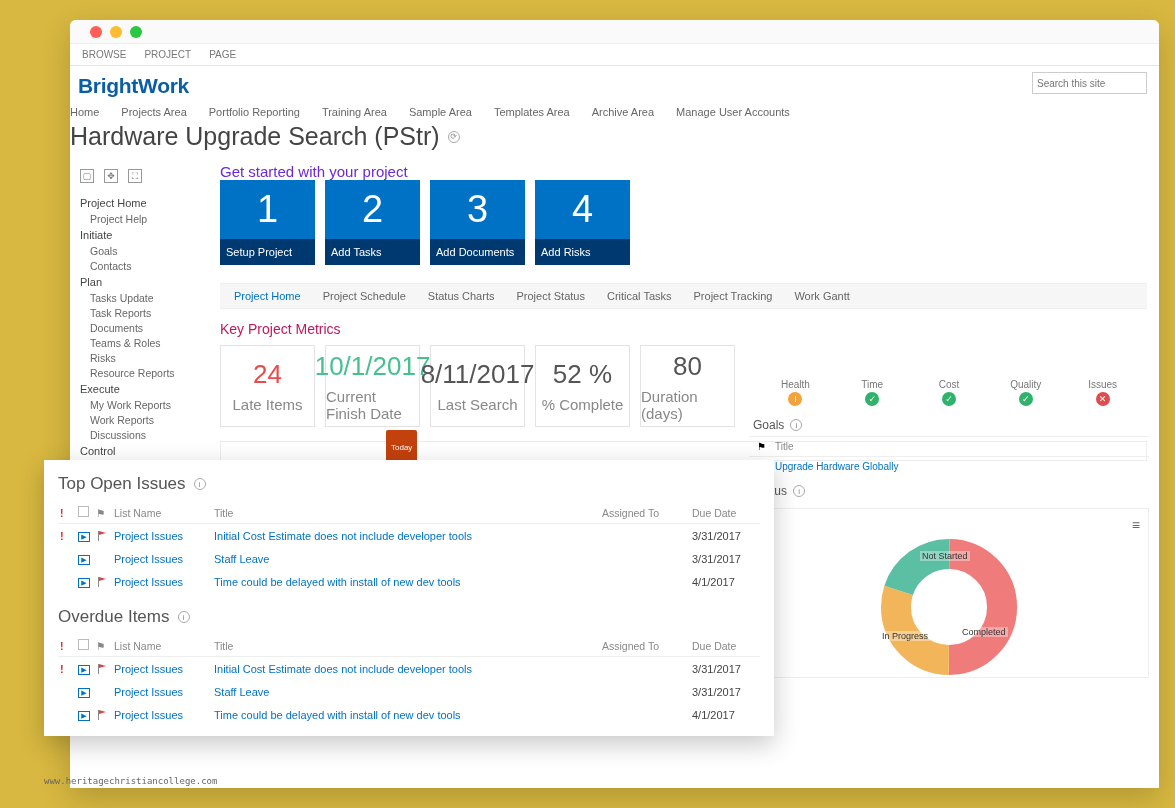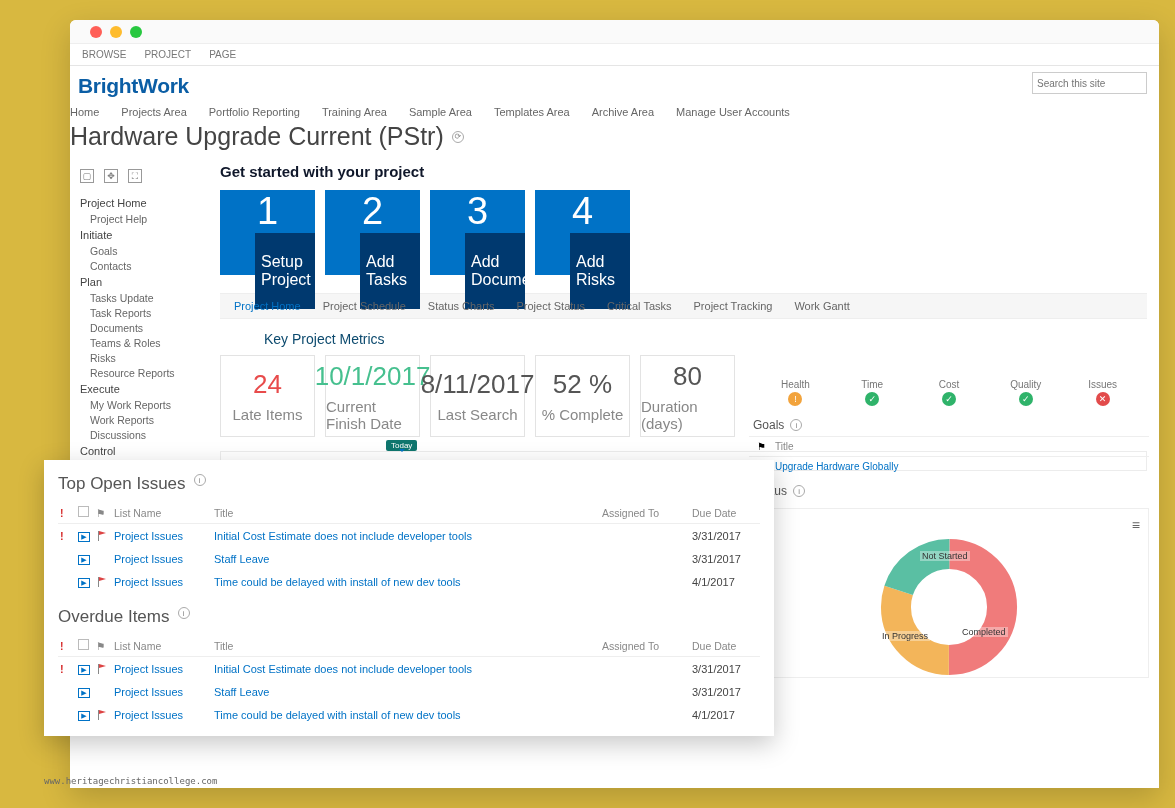--- a/index.html
+++ b/index.html
@@ -16,54 +16,54 @@
 .nav-links { display: flex; gap: 22px; font-size: 11px; color: #666; }
 .page-title { font-size: 25px; font-weight: 300; color: #444; margin-top: 4px; display: flex; align-items: center; gap: 8px; }
 .search-box { position: absolute; right: 12px; top: 52px; width: 115px; height: 22px; border: 1px solid #ccc; font-size: 10px; padding: 2px 4px; color: #888; }
 .body-area { display: flex; }
 .sidebar { width: 120px; padding: 18px 0 0 10px; font-size: 11px; color: #555; }
 .sidebar .tools { display: flex; gap: 10px; margin-bottom: 14px; }
 .tool-ic { width: 14px; height: 14px; border: 1px solid #999; display: inline-flex; align-items: center; justify-content: center; font-size: 9px; color: #777; }
 .sidebar .sec { font-size: 11px; color: #444; margin: 4px 0; }
 .sidebar .sub { font-size: 10.5px; color: #666; margin: 3px 0 3px 10px; }
 .main { flex: 1; padding: 12px 12px 0 30px; position: relative; }
-.gs-head { font-size: 15px; font-weight: 700; color: #0f172a; margin-bottom: 10px; }
+.gs-head { font-size: 15px; font-weight: 400; color: #6d28d9; }
 .tiles { display: flex; gap: 10px; }
 .tile { width: 95px; height: 85px; background: #0072c6; color: #fff; display: flex; flex-direction: column; }
 .tile .num { flex: 1; display: flex; align-items: center; justify-content: center; font-size: 38px; font-weight: 300; }
-.tile .lbl { background: #00396f; font-size: 16px; padding: 20px 6px; margin-left: 35px; }
+.tile .lbl { background: #00396f; font-size: 11px; padding: 7px 6px; }
 .tabs { display: flex; gap: 22px; background: #f6f6f6; border-top: 1px solid #eee; border-bottom: 1px solid #eee; margin: 18px 0 12px; padding: 6px 14px; font-size: 11px; color: #666; }
 .tabs .active { color: #0072c6; }
-.metrics-h { font-size: 14px; font-weight: 300; color: #0c4a6e; margin-bottom: 8px; margin-left: 44px; }
+.metrics-h { font-size: 14px; font-weight: 300; color: #be185d; margin-bottom: 8px; }
 .metric-row { display: flex; gap: 10px; }
 .metric { width: 95px; height: 82px; border: 1px solid #e3e3e3; display: flex; flex-direction: column; align-items: center; justify-content: center; }
 .metric .val { font-size: 26px; font-weight: 300; }
 .metric .cap { font-size: 15px; color: #888; margin-top: 6px; }
 .m-red { color: #e84b4b; } .m-grn { color: #46c08f; } .m-gry { color: #555; }
 .today-bar { margin-top: 14px; border: 1px solid #ececec; height: 20px; position: relative; }
-.today-tag { position: absolute; left: 165px; top: -12px; background: #0f766e; color: #fff; font-size: 8px; padding: 1px 5px; border-radius: 2px; }
+.today-tag { position: absolute; left: 165px; top: -12px; background: #c2410c; color: #fff; font-size: 8px; padding: 13px 5px; border-radius: 2px; }
 .today-tag::after { content: ""; position: absolute; left: 50%; bottom: -4px; margin-left: -3px; border: 3px solid transparent; border-top-color: #0072c6; }
 .status-panel { position: absolute; right: 10px; top: 355px; width: 400px; }
 .kpi-row { display: flex; justify-content: space-between; font-size: 10px; color: #777; padding: 4px 8px; }
 .kpi-row .k { text-align: center; flex: 1; }
 .kpi-ic { width: 14px; height: 14px; border-radius: 50%; display: inline-flex; align-items: center; justify-content: center; font-size: 9px; color: #fff; margin-top: 2px; }
 .ok { background: #2fb36a; } .warn { background: #f2a33c; } .bad { background: #e24b4b; }
 .sp-sec { font-size: 12px; color: #555; padding: 8px 4px 4px; display: flex; align-items: center; gap: 6px; }
 .info-ic { width: 12px; height: 12px; border: 1px solid #aaa; border-radius: 50%; font-size: 8px; display: inline-flex; align-items: center; justify-content: center; color: #888; }
 .goal-row { font-size: 10px; display: flex; padding: 4px 8px; border-top: 1px solid #eee; }
 .goal-row .ico { width: 18px; }
 .goal-row .ttl-h { color: #888; }
 .goal-row .ttl { color: #0072c6; }
 .donut-box { position: relative; height: 170px; border: 1px solid #eee; margin-top: 6px; }
 .ham { position: absolute; right: 8px; top: 8px; font-size: 14px; color: #666; }
 .donut { position: absolute; left: 50%; top: 28px; transform: translateX(-50%); }
 .donut-lbl { position: absolute; font-size: 9px; color: #333; background: rgba(255,255,255,.35); padding: 0 2px; }
 
 .overlay { position: absolute; left: 44px; top: 460px; width: 730px; background: #fff; box-shadow: 0 8px 24px rgba(0,0,0,.22); padding: 10px 14px; }
-.ov-h { font-size: 17px; font-weight: 300; color: #555; margin: 4px 0 8px; display: flex; align-items: flex-start; gap: 8px; }
+.ov-h { font-size: 17px; font-weight: 300; color: #555; margin: 4px 0 8px; display: flex; align-items: center; gap: 8px; }
 .ov-table { width: 100%; font-size: 11px; border-collapse: collapse; }
 .ov-table th { text-align: left; font-weight: 400; color: #888; padding: 4px 2px; border-bottom: 1px solid #eee; font-size: 10.5px; }
 .ov-table td { padding: 5px 2px; color: #444; }
 .ov-table .link { color: #0072c6; }
 .ck { width: 11px; height: 11px; border: 1px solid #bbb; display: inline-block; }
 .alert-ic { color: #d62c2c; font-weight: 700; }
 .play-ic { width: 12px; height: 10px; border: 1px solid #0072c6; display: inline-flex; align-items: center; justify-content: center; color: #0072c6; font-size: 7px; }
 .flag-ic svg { display: block; }
 .watermark { position: absolute; left: 44px; bottom: 22px; font-size: 9px; color: #666; font-family: monospace; }
 </style>
@@ -90,21 +90,21 @@
           <span>Home</span>
           <span>Projects Area</span>
           <span>Portfolio Reporting</span>
           <span>Training Area</span>
           <span>Sample Area</span>
           <span>Templates Area</span>
           <span>Archive Area</span>
           <span>Manage User Accounts</span>
         </div>
       <div class="page-title">
-        <span>Hardware Upgrade Current (PStr)</span>
+        <span>Hardware Upgrade Search (PStr)</span>
         <span class="info-ic">⟳</span>
       </div>
     </div>
     <input class="search-box" placeholder="Search this site" style="">
   </div>
 
   <div class="body-area">
     <div class="sidebar">
       <div class="tools">
         <span class="tool-ic">▢</span>

